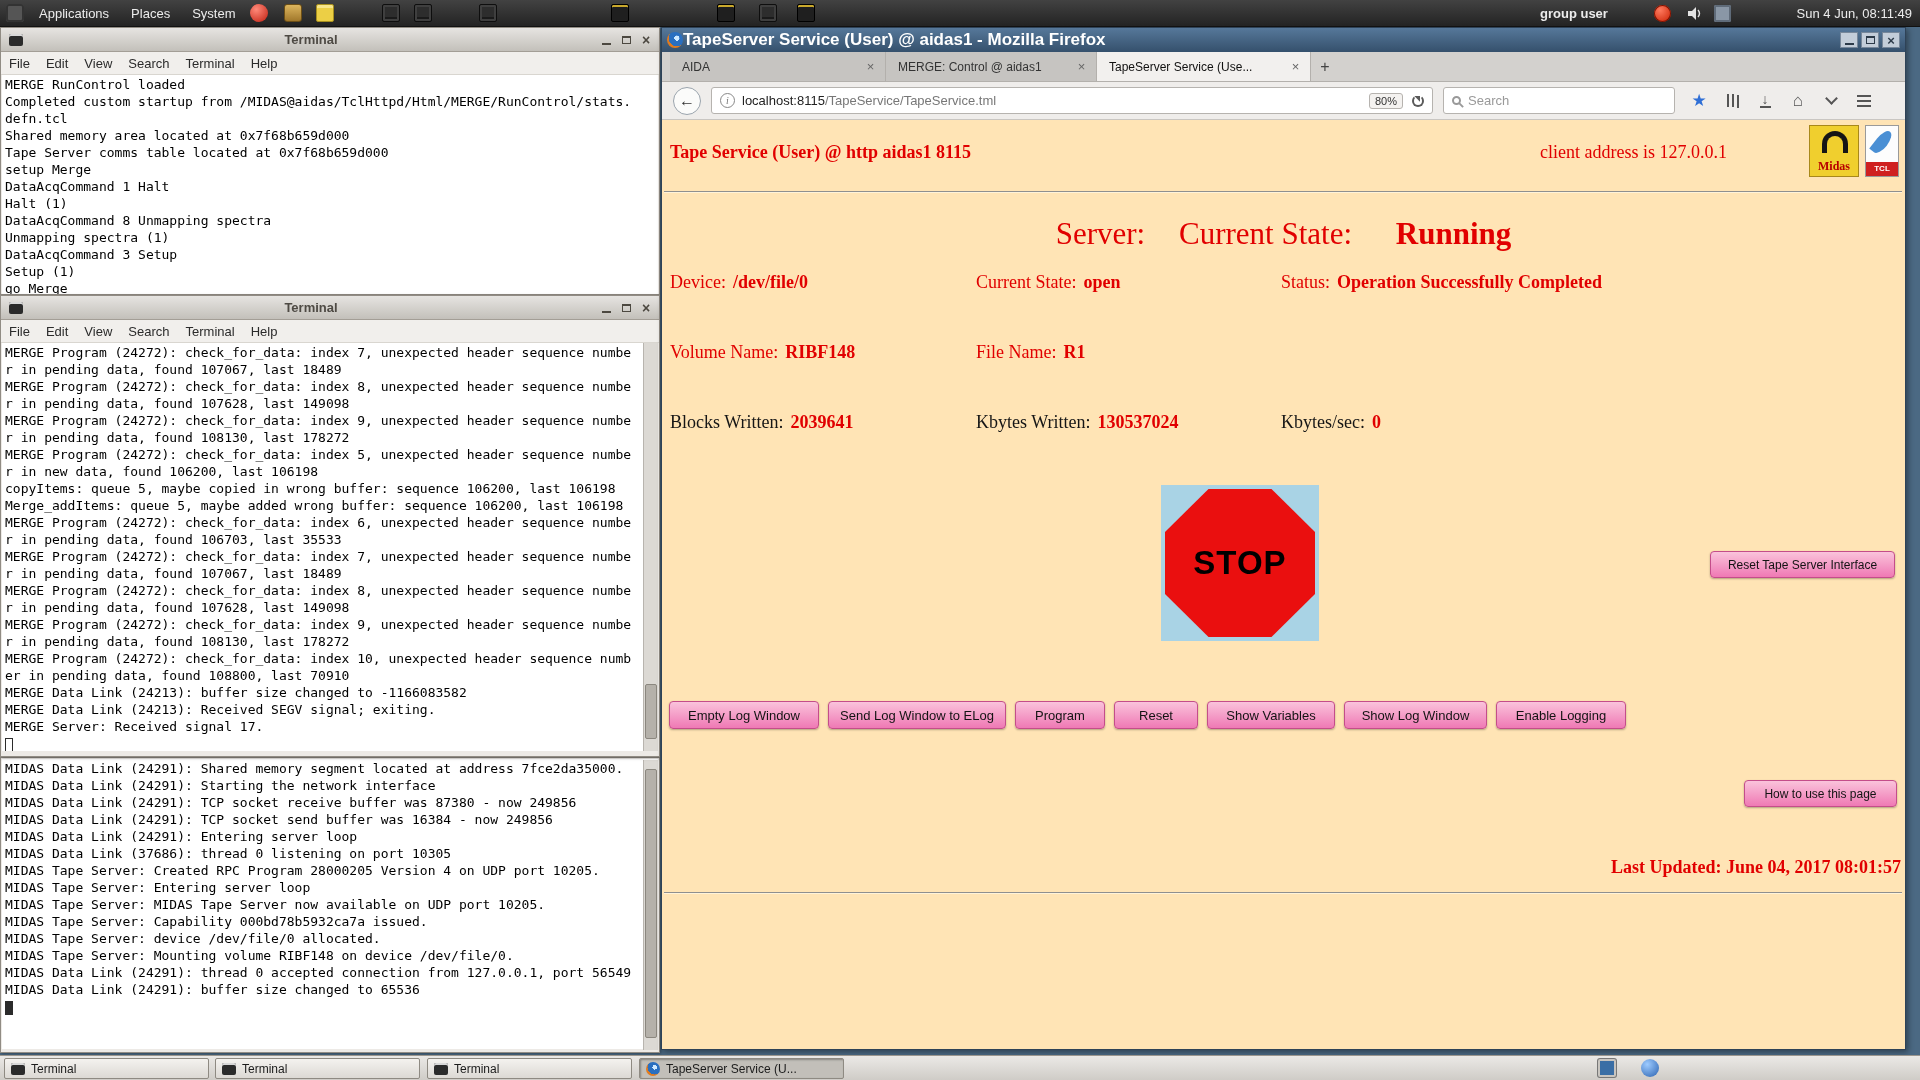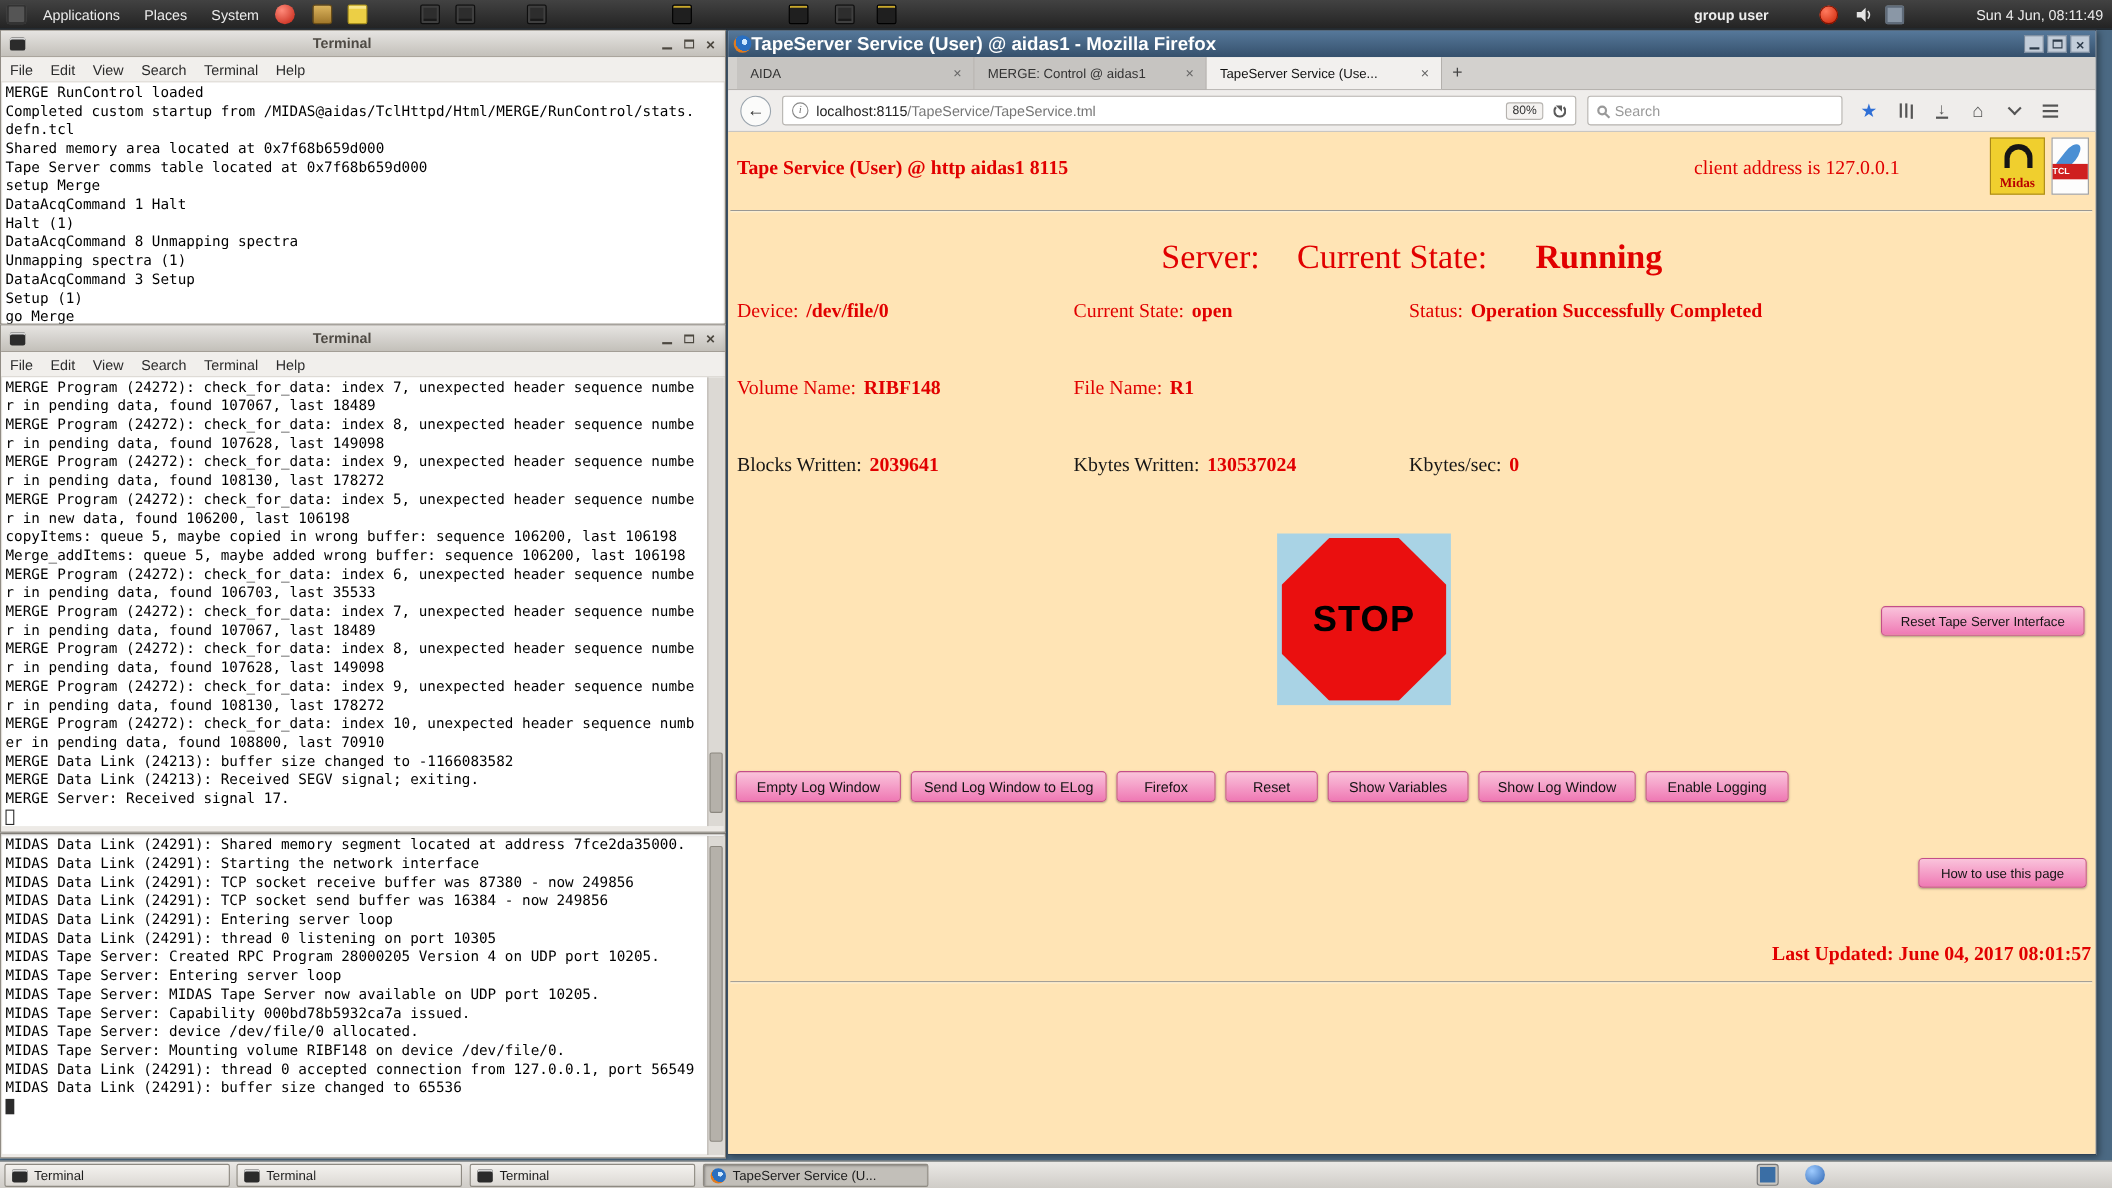--- a/index.html
+++ b/index.html
@@ -93,21 +93,21 @@
   
   #ff-page{position:absolute;left:0;right:0;top:92px;bottom:0;background:#ffe4b5;font-family:"Liberation Serif",serif;overflow:hidden}
   .red{color:#e10000}
   #page-header-left{position:absolute;left:8px;top:22px;font-size:18px;font-weight:bold}
   #page-header-right{position:absolute;right:178px;top:22px;font-size:18px;font-weight:normal}
   #midas-logo{position:absolute;left:1147px;top:5px;width:50px;height:52px;background:#f0cf2e;border:1px solid #a8881a}
   #midas-arch{position:absolute;left:12px;top:5px;width:26px;height:22px;border:5px solid #151515;border-bottom:none;border-radius:13px 13px 0 0}
   #midas-text{position:absolute;left:0;right:0;bottom:2px;text-align:center;font-size:12px;font-weight:bold;color:#b80000}
   #tcl-logo{position:absolute;left:1203px;top:5px;width:34px;height:52px;background:#fdfdfd;border:1px solid #9a9a9a}
   #tcl-feather{position:absolute;left:10px;top:3px;width:12px;height:26px;background:#4a8fd4;border-radius:50% 50% 50% 0;transform:rotate(38deg)}
-  #tcl-band{position:absolute;left:0;right:0;bottom:13px;height:14px;background:#cf2020;color:#fff;font-size:8px;font-weight:bold;line-height:14px;font-family:"Liberation Sans",sans-serif}
+  #tcl-band{position:absolute;left:0;right:0;bottom:0;height:14px;background:#cf2020;color:#fff;font-size:8px;font-weight:bold;text-align:center;line-height:14px;font-family:"Liberation Sans",sans-serif}
   .page-hr{position:absolute;left:2px;right:3px;height:2px;border-top:1px solid #8f8f8f;border-bottom:1px solid #fff3d9}
   #hr1{top:71px}
   #hr2{top:772px}
   #big-title{position:absolute;left:0;right:0;top:96px;text-align:center;font-size:31px}
   #big-title .gap1{margin-left:26px}
   #big-title .gap2{margin-left:36px;font-weight:bold}
   .cell{position:absolute;font-size:18px}
   .cell .lbl{color:#e10000}
   .cell.dark .lbl{color:#161616}
   .cell .val{color:#e10000;font-weight:bold;margin-left:7px}
@@ -283,21 +283,21 @@
 
 
 <div class="window" id="terminal3">
   <div class="term-body">
     <div>
         <div class="term-line">MIDAS Data Link (24291): Shared memory segment located at address 7fce2da35000.</div>
         <div class="term-line">MIDAS Data Link (24291): Starting the network interface</div>
         <div class="term-line">MIDAS Data Link (24291): TCP socket receive buffer was 87380 - now 249856</div>
         <div class="term-line">MIDAS Data Link (24291): TCP socket send buffer was 16384 - now 249856</div>
         <div class="term-line">MIDAS Data Link (24291): Entering server loop</div>
-        <div class="term-line">MIDAS Data Link (24291): thread 0 listening on port 10305</div>
+        <div class="term-line">MIDAS Data Link (37686): thread 0 listening on port 10305</div>
         <div class="term-line">MIDAS Tape Server: Created RPC Program 28000205 Version 4 on UDP port 10205.</div>
         <div class="term-line">MIDAS Tape Server: Entering server loop</div>
         <div class="term-line">MIDAS Tape Server: MIDAS Tape Server now available on UDP port 10205.</div>
         <div class="term-line">MIDAS Tape Server: Capability 000bd78b5932ca7a issued.</div>
         <div class="term-line">MIDAS Tape Server: device /dev/file/0 allocated.</div>
         <div class="term-line">MIDAS Tape Server: Mounting volume RIBF148 on device /dev/file/0.</div>
         <div class="term-line">MIDAS Data Link (24291): thread 0 accepted connection from 127.0.0.1, port 56549</div>
         <div class="term-line">MIDAS Data Link (24291): buffer size changed to 65536</div>
       </div>
     <div class="term-line"><span class="cursor-solid"></span></div>
@@ -423,21 +423,21 @@
       <div id="stop-octagon">
         <span id="stop-text">STOP</span>
       </div>
     </div>
 
     <div id="reset-btn" class="pink-btn">Reset Tape Server Interface</div>
 
     <div id="action-row">
         <div class="pink-btn">Empty Log Window</div>
         <div class="pink-btn">Send Log Window to ELog</div>
-        <div class="pink-btn">Firefox</div>
+        <div class="pink-btn">Program</div>
         <div class="pink-btn">Reset</div>
         <div class="pink-btn">Show Variables</div>
         <div class="pink-btn">Show Log Window</div>
         <div class="pink-btn">Enable Logging</div>
       </div>
 
     <div id="help-btn" class="pink-btn">How to use this page</div>
 
     <span id="last-updated" class="red">Last Updated: June 04, 2017 08:01:57</span>
 

